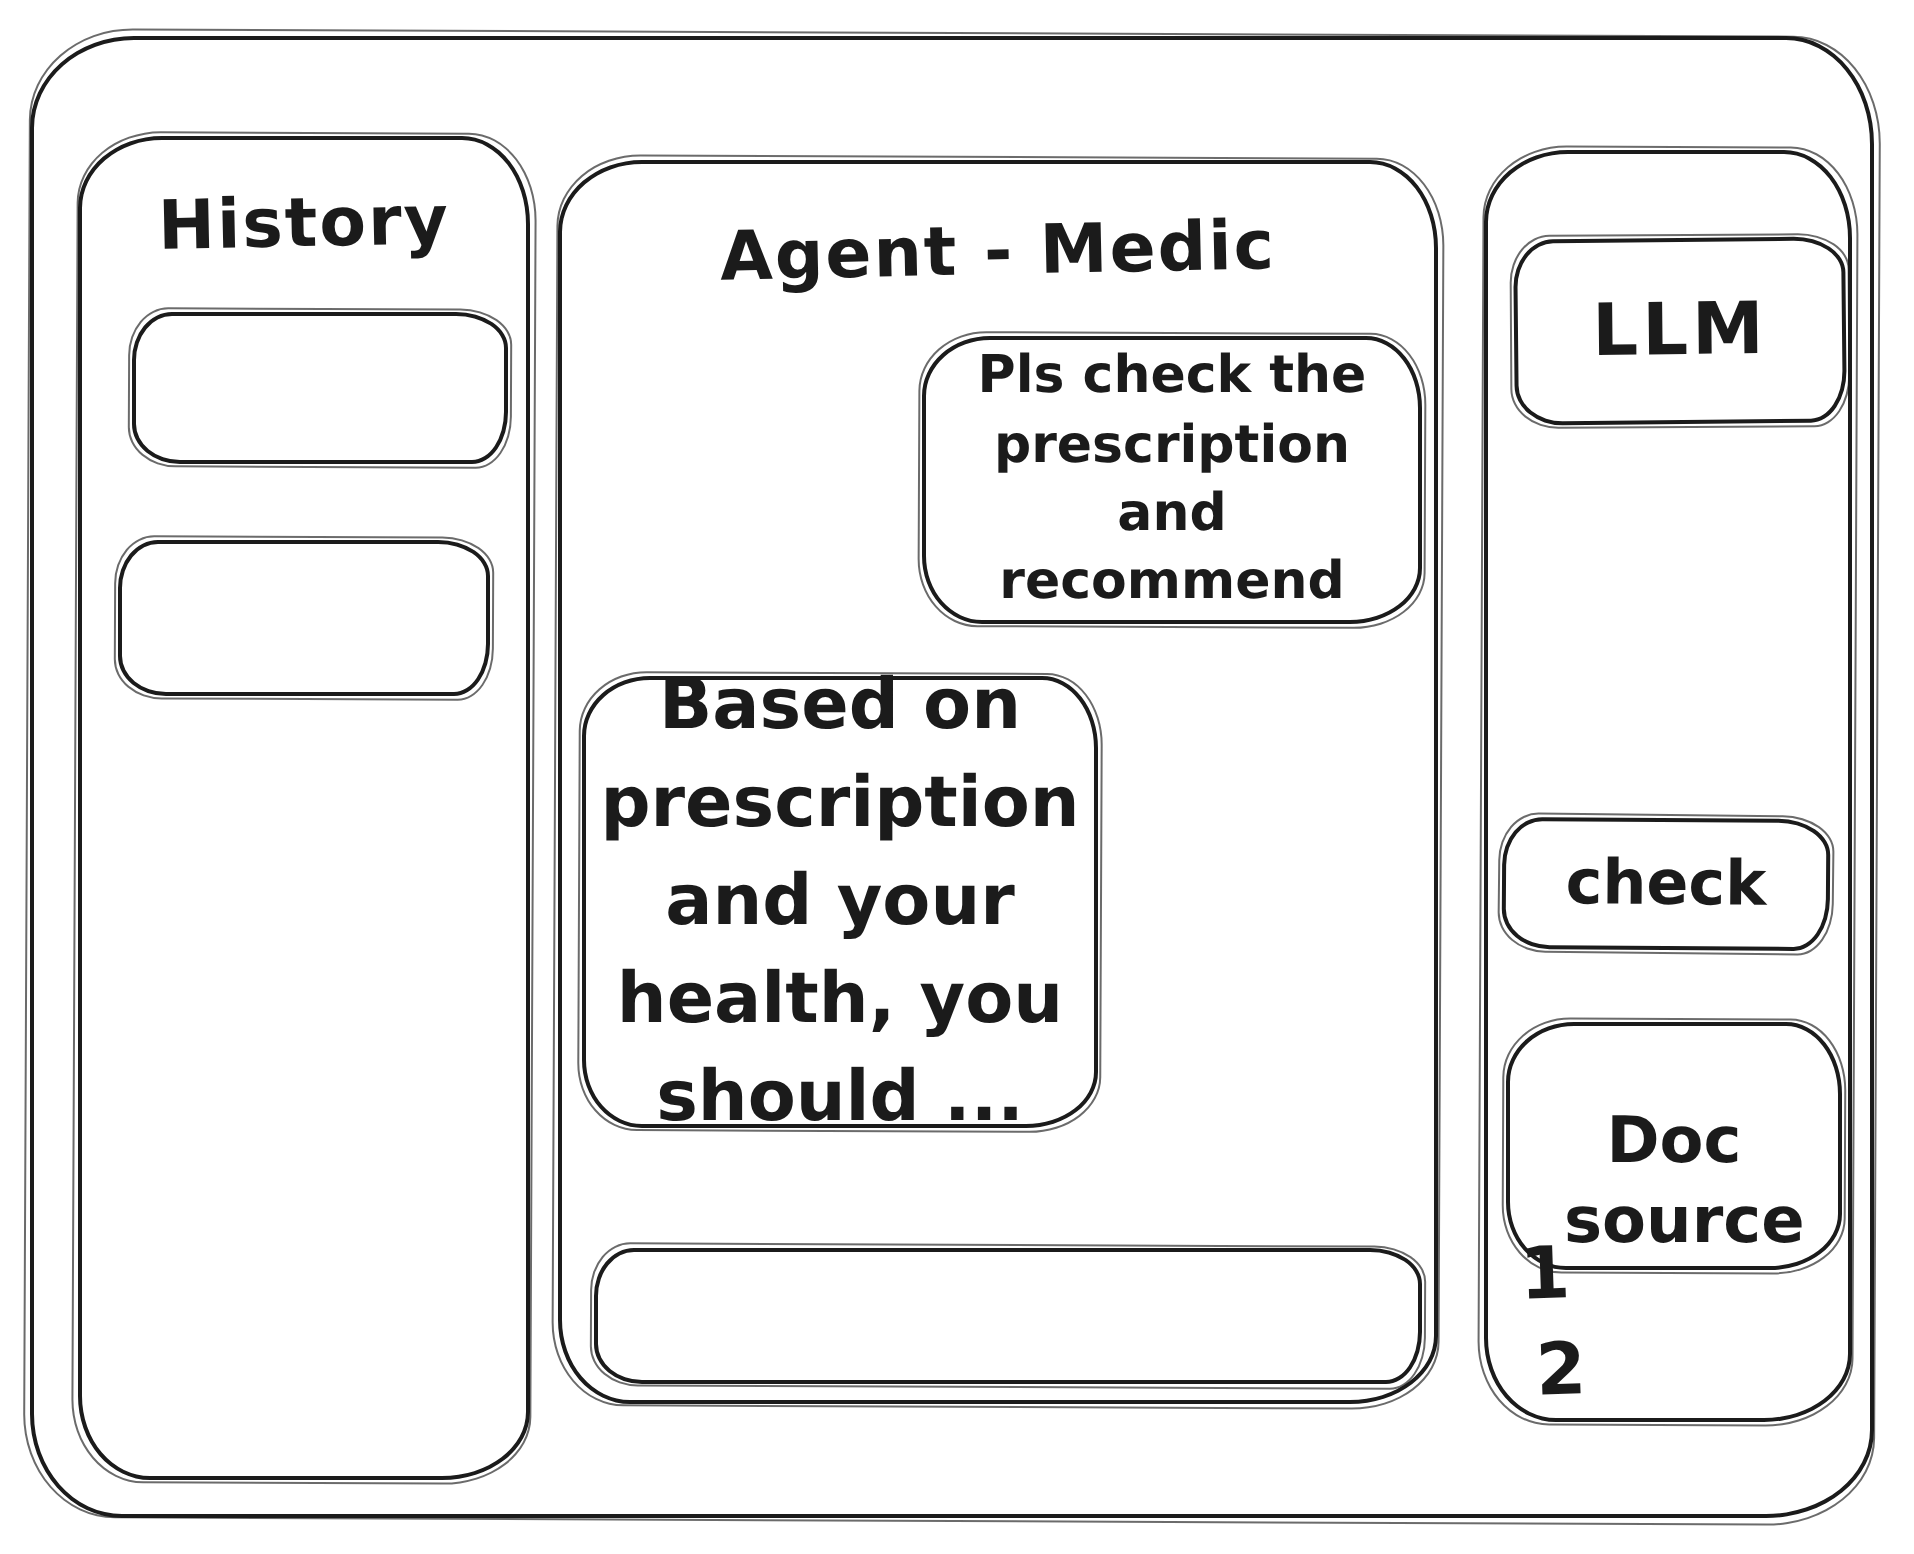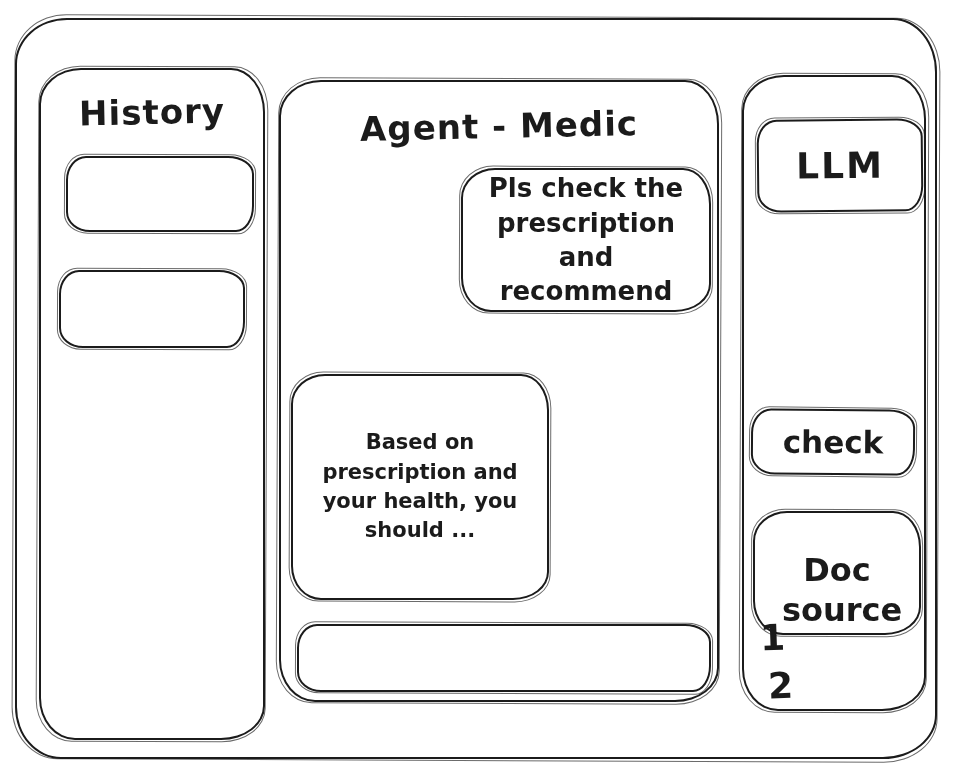--- a/index.html
+++ b/index.html
@@ -42,21 +42,21 @@
 
   
   .main-panel { left:262px; top:60px; width:440px; height:622px; }
   .main-panel .hand-title { top:24px; }
   .bubble {
     display:flex; align-items:center; justify-content:center;
     text-align:center; font-size:26px; font-weight:700; line-height:1.32;
     padding:24px 12px;
   }
   .bubble-user  { left:180px; top:86px;  width:250px; height:144px; }
-  .bubble-agent { left:10px;  top:256px; width:258px; height:226px; font-size:21px; line-height:1.4;margin-top:36px; }
+  .bubble-agent { left:10px;  top:256px; width:258px; height:226px; font-size:35px; line-height:1.4; }
   .chat-input   { left:16px;  top:542px; width:414px; height:68px; }
 
   
   .sidebar-right { left:725px; top:55px; width:184px; height:636px; }
   .tool-btn {
     display:flex; align-items:center; justify-content:center;
     font-family:inherit; color:var(--ink); font-weight:700;
     text-align:center; line-height:1.25; cursor:pointer;
   }
   .btn-llm    { left:13px; top:42px;  width:166px; height:93px;  font-size:36px; letter-spacing:2px; transform:rotate(-.6deg); }

